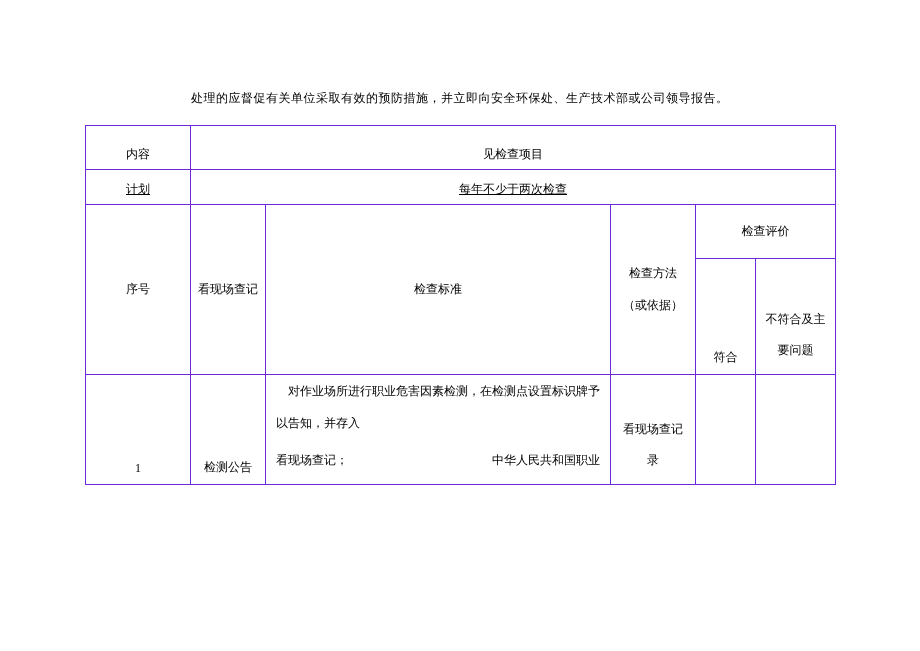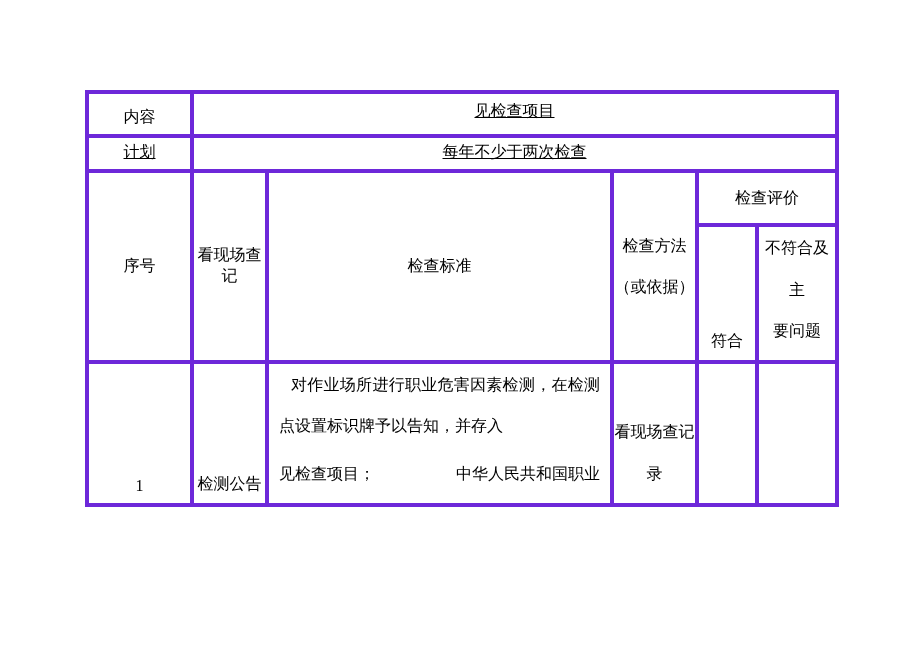--- a/index.html
+++ b/index.html
@@ -24,24 +24,24 @@
       margin-bottom: 18px;
       font-size: 12px;
       letter-spacing: 0.5px;
     }
     table {
       border-collapse: collapse;
       width: 100%;
       table-layout: fixed;
     }
     td {
-      border: 4px solid #6d28d9;
+      border: 1px solid #6d28d9;
       vertical-align: middle;
       text-align: center;
-      font-size: 16px;
+      font-size: 12px;
       padding: 0;
     }
     .col1 { width: 105px; }
     .col2 { width: 75px; }
     .col3 { width: 345px; }
     .col4 { width: 85px; }
     .col5 { width: 60px; }
     .col6 { width: 80px; }
 
     .row-top-h { height: 44px; }
@@ -68,35 +68,36 @@
       vertical-align: bottom;
       padding-bottom: 8px;
     }
     .data-row-h { height: 110px; }
   </style>
 </head>
 <body>
 
 <div class="page">
 
+  <div class="intro-text">处理的应督促有关单位采取有效的预防措施，并立即向安全环保处、生产技术部或公司领导报告。</div>
 
   <table>
     <colgroup>
       <col class="col1">
       <col class="col2">
       <col class="col3">
       <col class="col4">
       <col class="col5">
       <col class="col6">
     </colgroup>
 
     <tbody>
         <tr class="row-top-h">
       <td style="vertical-align:bottom;padding-bottom:6px;">内容</td>
-      <td colspan="5" style="vertical-align:bottom;padding-bottom:12px;text-decoration:underline;">见检查项目</td>
+      <td colspan="5" style="vertical-align:bottom;padding-bottom:6px;">见检查项目</td>
     </tr>
 
     <tr class="row-plan-h">
       <td style="vertical-align:bottom;padding-bottom:6px;">计划</td>
       <td colspan="5" style="vertical-align:bottom;padding-bottom:6px;">每年不少于两次检查</td>
     </tr>
 
     <tr>
       <td rowspan="3" style="height:170px;">序号</td>
       <td rowspan="3">看现场查记</td>
@@ -120,21 +121,21 @@
     </tr>
     <tr></tr>
 
     <tr class="data-row-h">
       <td class="bottom-align">1</td>
       <td class="bottom-align">检测公告</td>
       <td style="vertical-align:bottom;padding-bottom:8px;margin-top:12px;">
         <div class="std-cell-inner">
           <span class="std-line1">对作业场所进行职业危害因素检测，在检测点设置标识牌予以告知，并存入</span>
           <span class="std-line2-wrap">
-            <span>见检查项目；</span>
+            <span>看现场查记；</span>
             <span>中华人民共和国职业</span>
           </span>
         </div>
       </td>
       <td style="vertical-align:bottom;padding-bottom:8px;">
         <div class="double-line">
           <div>看现场查记</div>
           <div>录</div>
         </div>
       </td>

